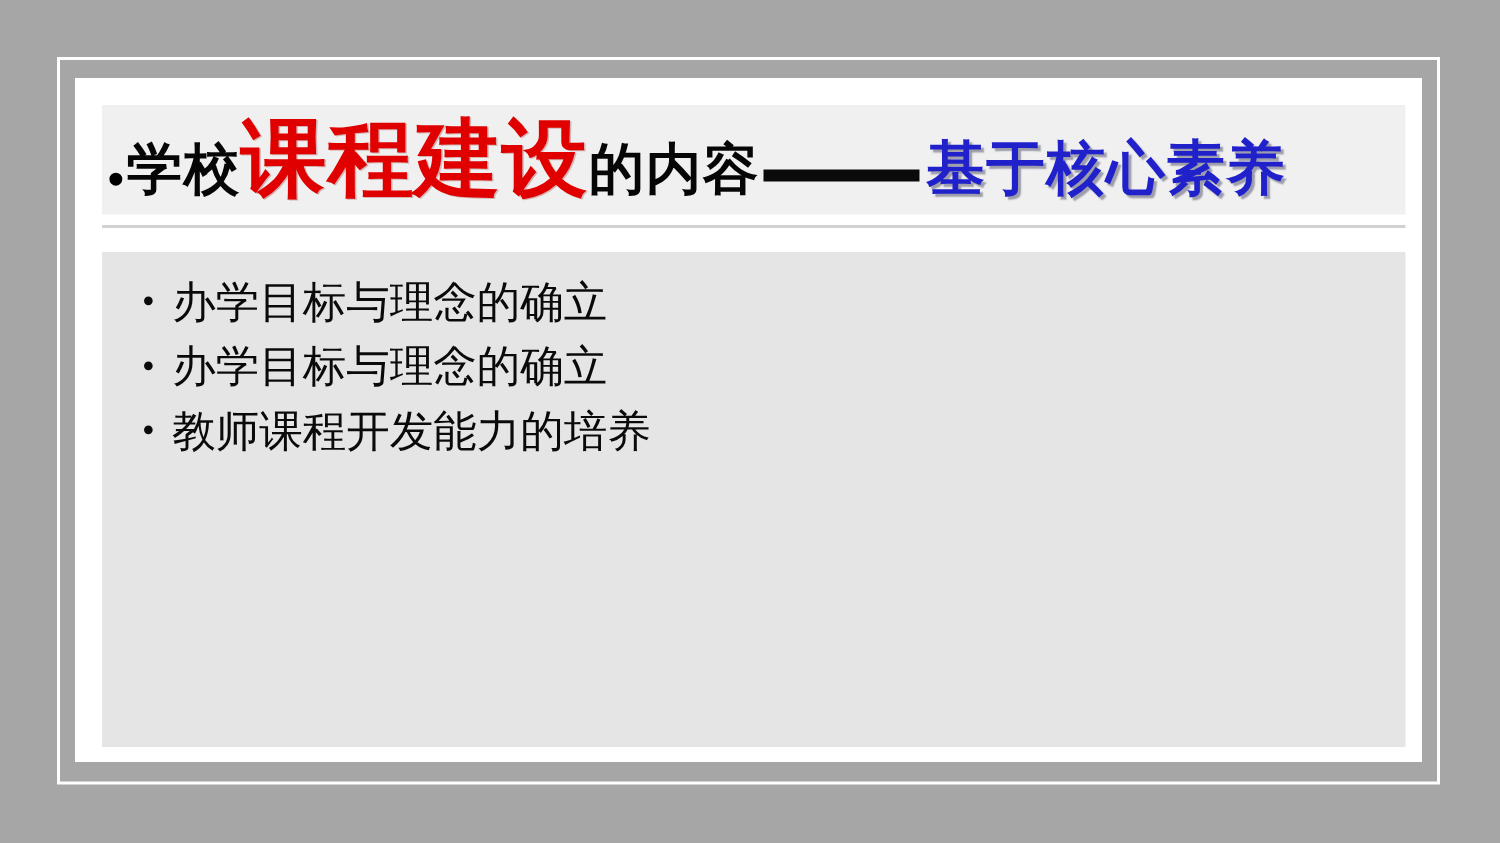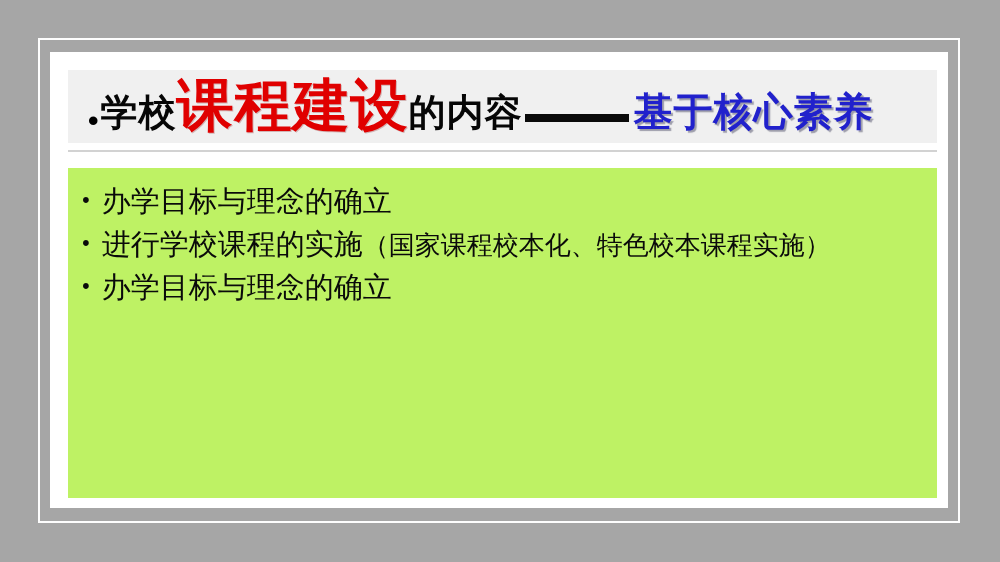--- a/index.html
+++ b/index.html
@@ -28,21 +28,21 @@
   .title-bar {
     position: absolute;
     left: 18px; top: 18px; width: 869px; height: 73px;
     background: #f0f0f0;
     display: flex;
     align-items: center;
     white-space: nowrap;
     overflow: hidden;
   }
   .title-line {
-    padding-left: 20px;
+    padding-left: 4px;
     line-height: 1;
   }
   .t-bullet {
     font-size: 30px; font-weight: bold; color: #000;
     margin-right: 2px;
     vertical-align: middle;
   }
   .t-black {
     font-size: 37px; font-weight: bold; color: #060606;
     letter-spacing: 1px;
@@ -68,23 +68,23 @@
     text-shadow: 2px 2px 1px rgba(0,0,40,0.35);
   }
   .divider {
     position: absolute;
     left: 18px; top: 98px; width: 869px; height: 2px;
     background: #d2d2d2;
   }
   .panel {
     position: absolute;
     left: 18px; top: 116px; width: 869px; height: 330px;
-    background: #bef264;
+    background: #e5e5e5;
     box-sizing: border-box;
-    padding: 12px 6px 0 12px;
+    padding: 12px 6px 0 25px;
     overflow: hidden;
   }
   ul.bullets {
     list-style: none;
     margin: 0; padding: 0;
   }
   ul.bullets li {
     font-family: "DejaVu Serif", "Liberation Serif", serif;
     font-size: 29px;
     line-height: 1.48;
@@ -121,19 +121,19 @@
       <div class="title-line">
         <span class="t-bullet">•</span><span class="t-black">学校</span><span class="t-red">课程建设</span><span class="t-black">的内容</span><span class="t-dash"></span><span class="t-blue">基于核心素养</span>
       </div>
     </div>
 
     <div class="divider"></div>
 
     <div class="panel">
       <ul class="bullets">
         <li><span class="mark">•</span><span>办学目标与理念的确立</span></li>
-        <li><span class="mark">•</span><span>进行学校课程的实施</span><span class="paren">（国家课程校本化、特色校本课程实施）</span></li>
         <li><span class="mark">•</span><span>办学目标与理念的确立</span></li>
+        <li><span class="mark">•</span><span>教师课程开发能力的培养</span></li>
       </ul>
     </div>
 
   </div>
 </div>
 
 </body></html>

